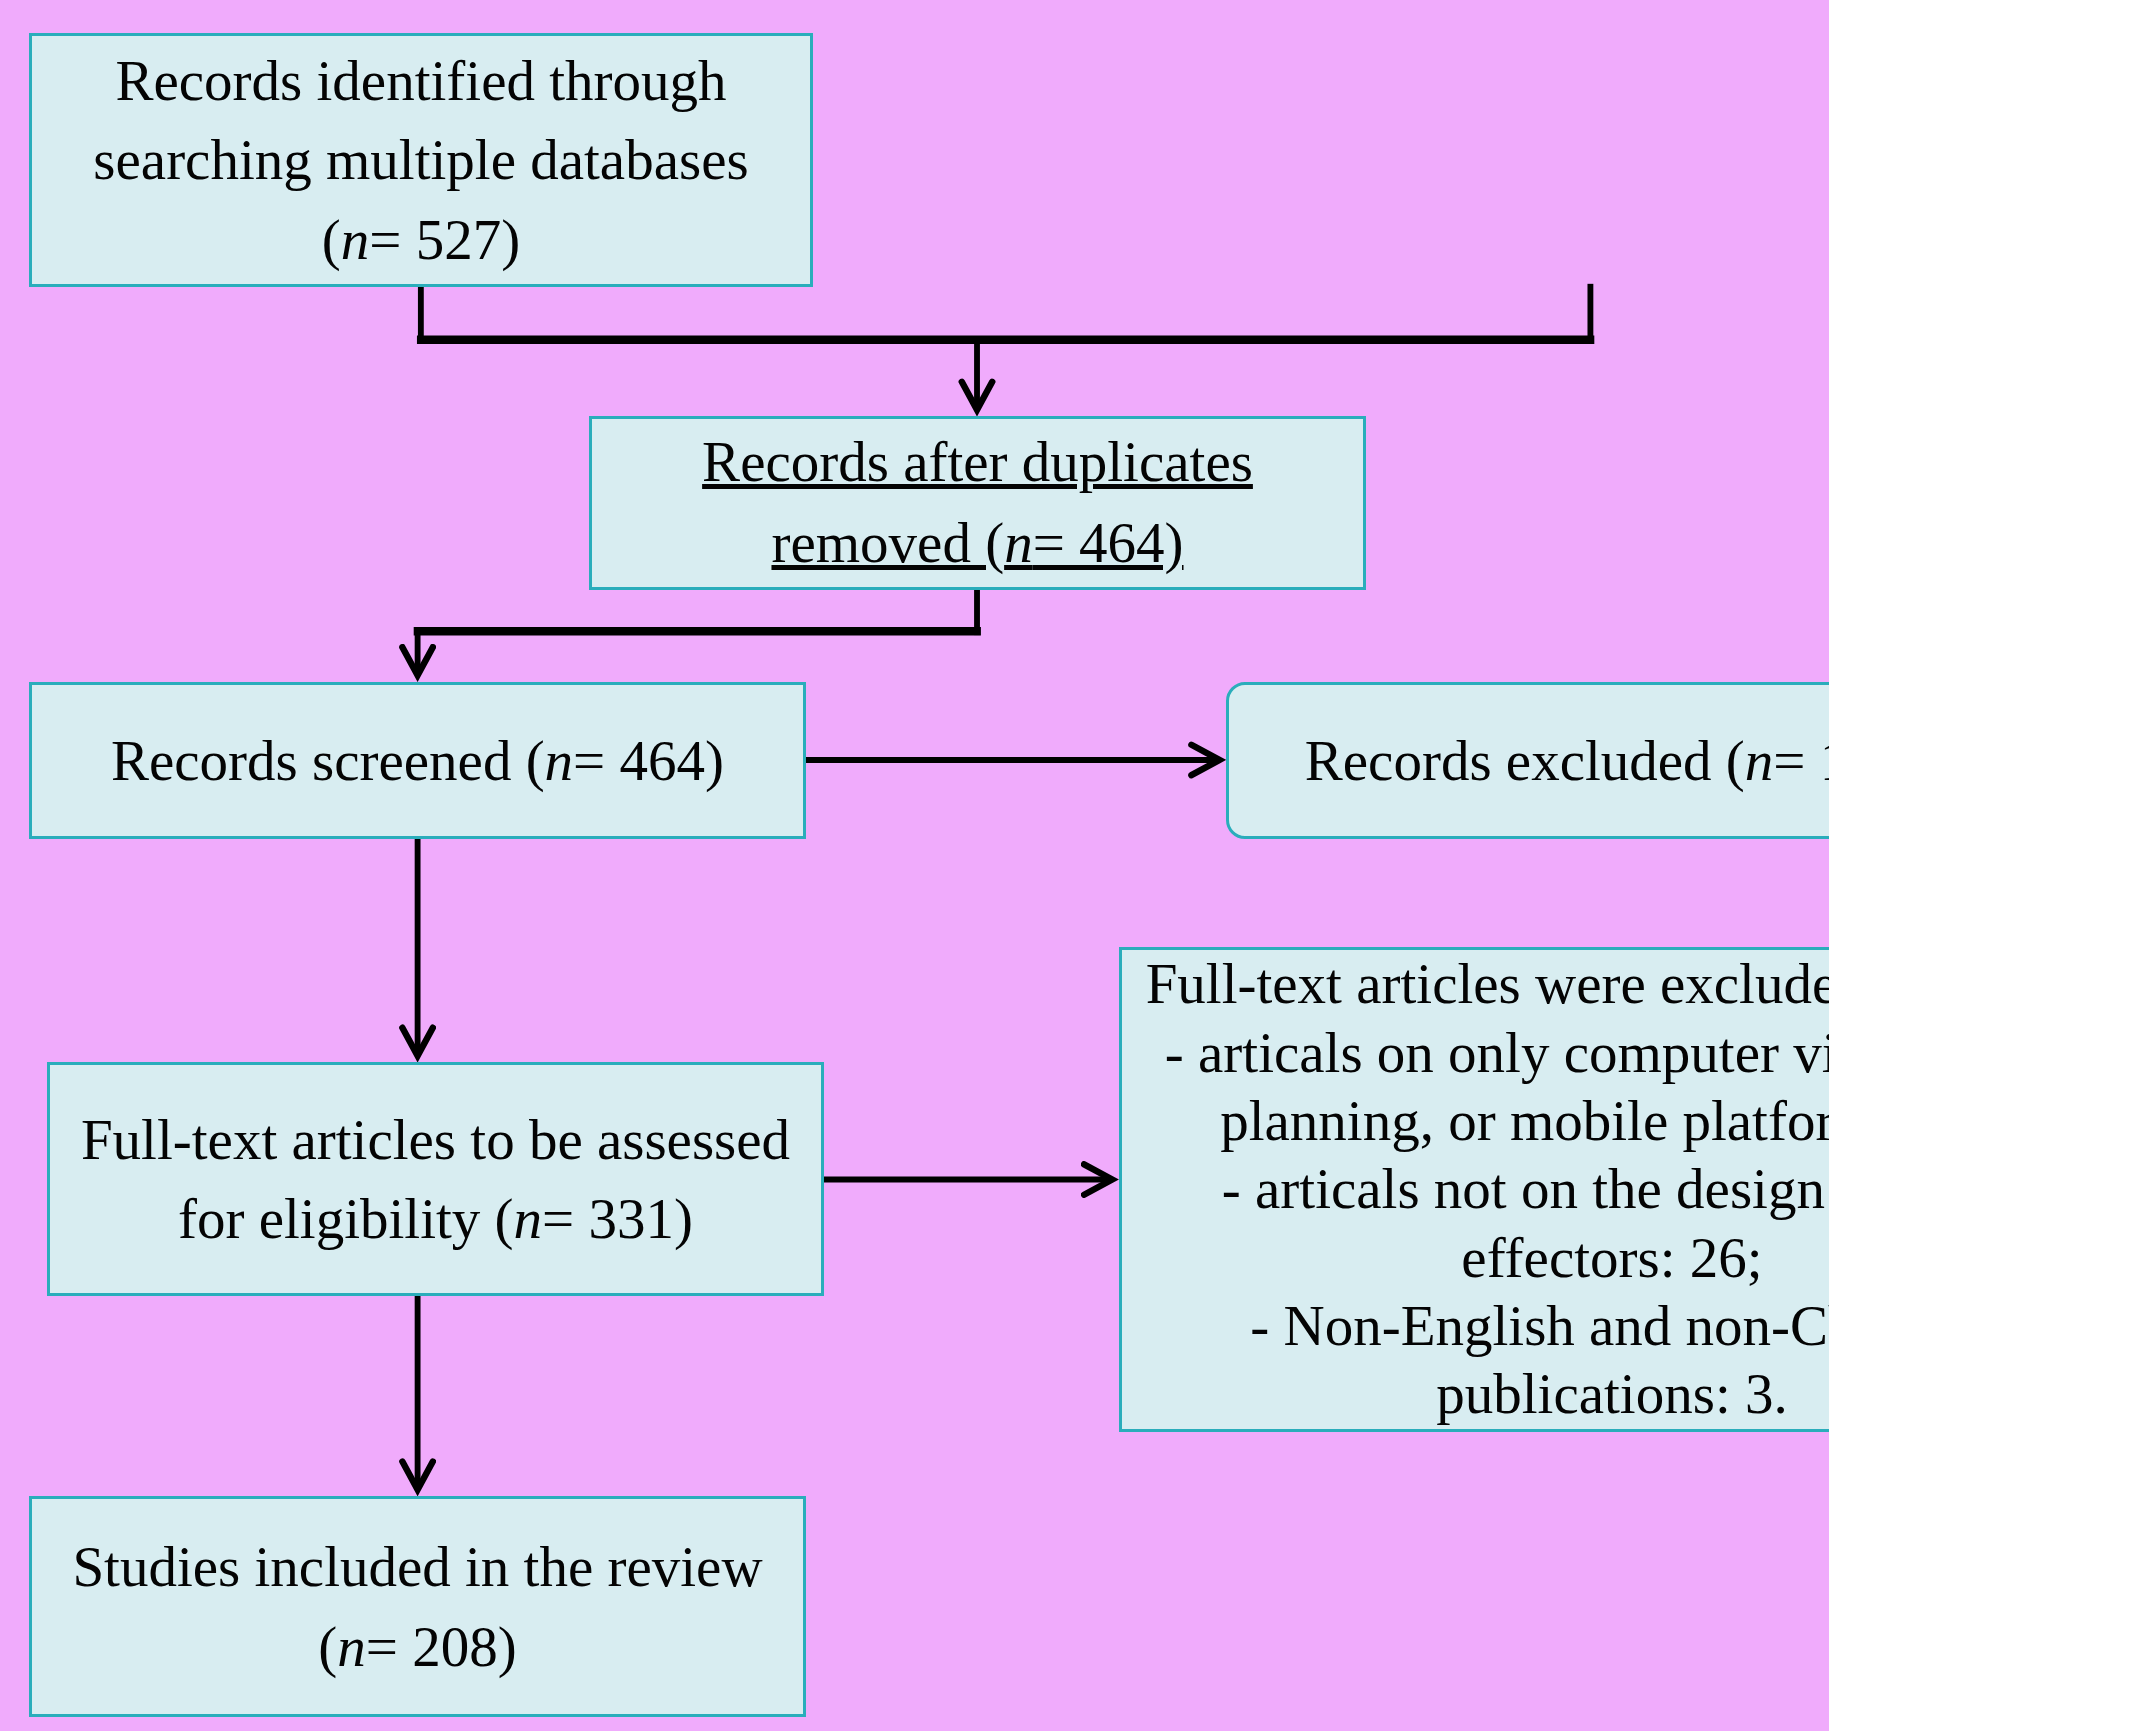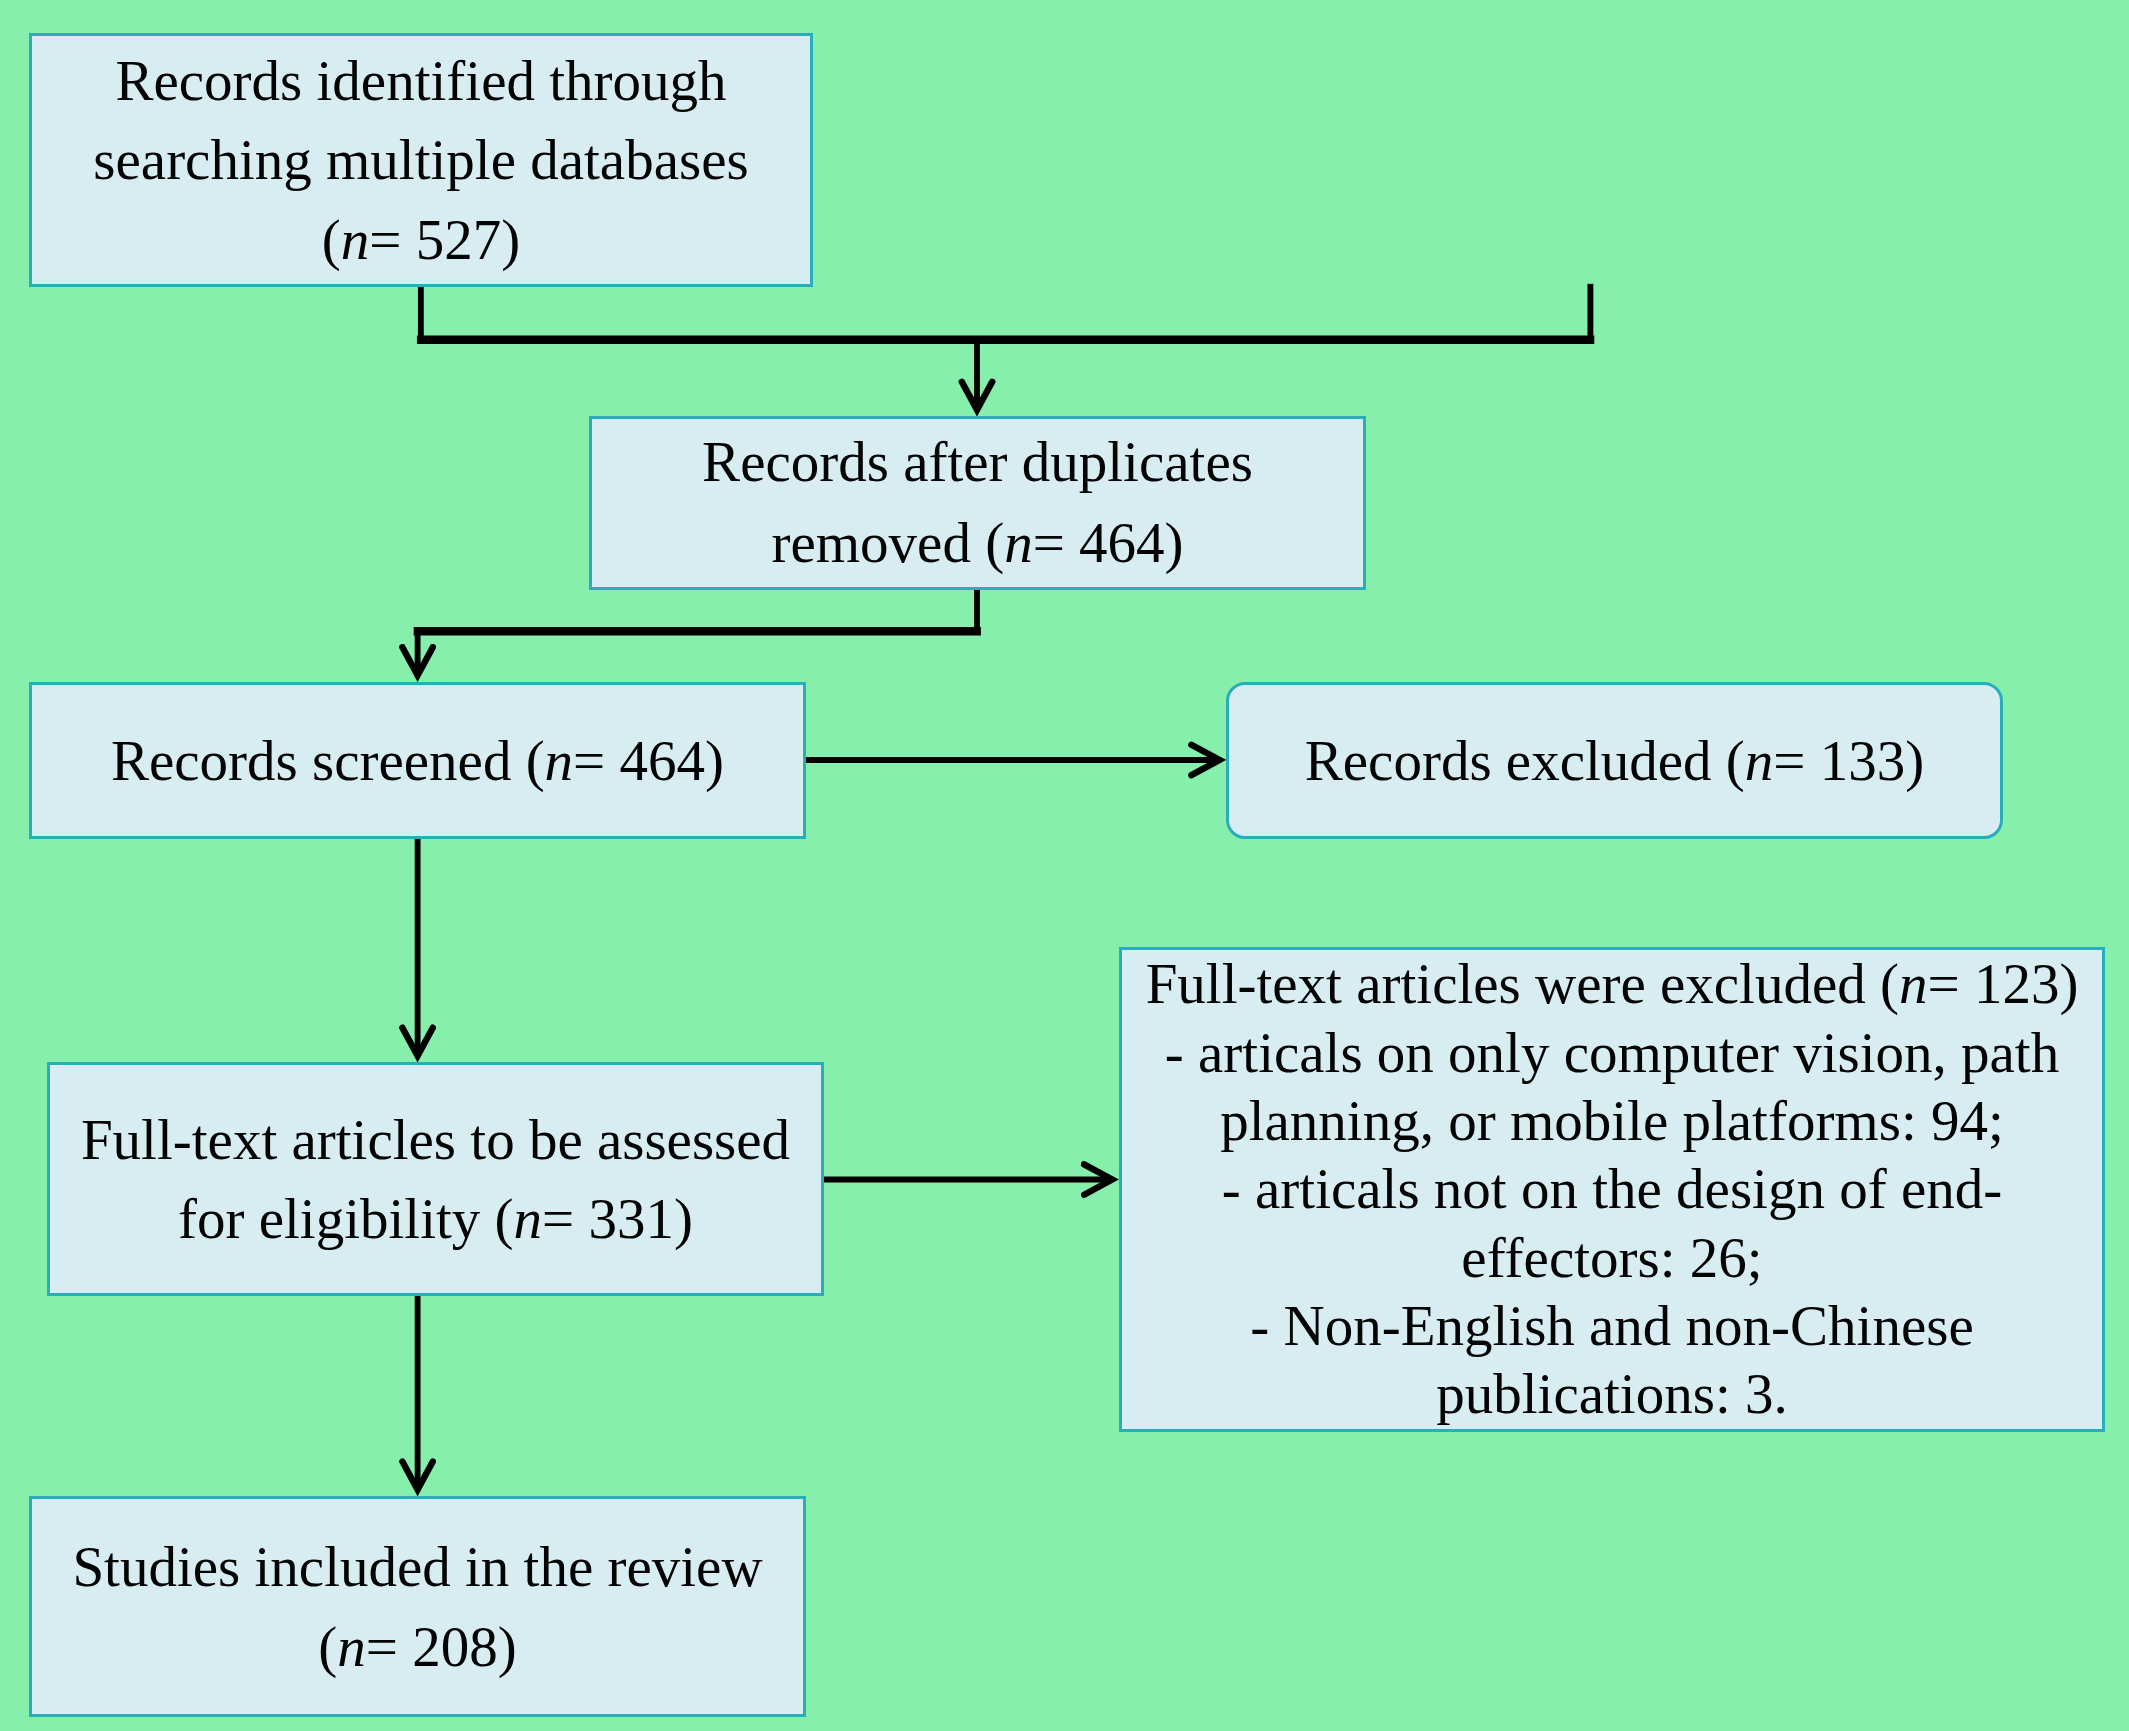--- a/index.html
+++ b/index.html
@@ -2,23 +2,23 @@
 <html style="--box-fill: #d8edf1; --box-border: #2aadbb; --line-color: #000000;font-size:10.4px"><head>
 <meta charset="utf-8">
 <style>
   html, body {
     margin: 0;
     padding: 0;
     background: #ffffff;
   }
   .canvas {
     position: relative;
-    width: 2129px;
+    width: 1829px;
     height: 1732px;
-    background: #86efac;
+    background: #f0abfc;
     font-family: "Liberation Serif", "DejaVu Serif", serif;
     color: #040404;
     overflow: hidden;
   }
   .connectors {
     position: absolute;
     left: 0;
     top: 0;
     width: 2129px;
     height: 1732px;
@@ -34,21 +34,21 @@
     display: flex;
     align-items: center;
     justify-content: center;
     text-align: center;
     font-size: 57px;
     line-height: 1.39;
   }
   .box .inner { width: 100%; }
   .b1 { left: 29px;   top: 33px;   width: 784px; height: 254px; }
   .b2 { left: 1192px; top: 33px;   width: 797px; height: 254px; }
-  .b3 { left: 589px;  top: 416px;  width: 777px; height: 174px; line-height: 1.42; }
+  .b3 { left: 589px;  top: 416px;  width: 777px; height: 174px; line-height: 1.42; text-decoration: underline; }
   .b4 { left: 29px;   top: 682px; width: 777px; height: 157px; }
   .b5 { left: 1226px; top: 682px; width: 777px; height: 157px; border-radius: 19px; }
   .b6 { left: 29px;   top: 1062px; width: 777px; height: 234px; margin-left: 18px; }
   .b7 { left: 1119px; top: 947px; width: 986px; height: 485px; line-height: 1.2; }
   .b8 { left: 29px;   top: 1496px; width: 777px; height: 221px; }
 </style>
 </head>
 <body>
 
 <div class="canvas">

